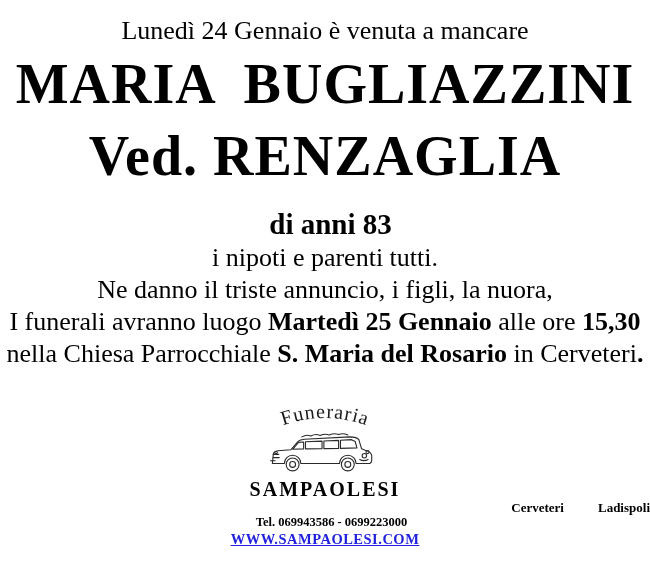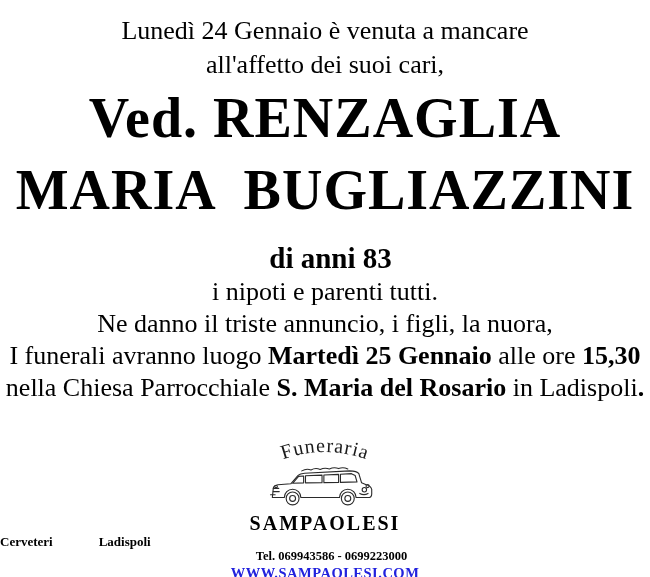--- a/index.html
+++ b/index.html
@@ -47,22 +47,22 @@
   }
   .logo svg { display: block; margin: 0 auto; }
   .company {
     font-size: 20px;
     line-height: 22px;
     font-weight: bold;
     letter-spacing: 2px;
   }
   .cities {
     display: flex;
-    justify-content: flex-start;
-    gap: 46px;
+    justify-content: flex-end;
+    gap: 34px;
     font-size: 13px;
     line-height: 15px;
     font-weight: bold;
   }
   .phone {
     font-size: 12.5px;
     line-height: 15px;
     font-weight: bold;
     padding-left: 13px;
   }
@@ -88,33 +88,32 @@
     stroke-linejoin: round;
     stroke-linecap: round;
   }
 </style>
 </head>
 <body>
 
 <div class="page">
 
   <p class="intro first">Lunedì 24 Gennaio è venuta a mancare</p>
-  <p class="intro">all'affetto dei suoi cari,</p>
 
+  <h1 class="name">MARIA  BUGLIAZZINI</h1>
   <h1 class="name">Ved. RENZAGLIA</h1>
-  <h1 class="name">MARIA  BUGLIAZZINI</h1>
 
   <p class="age">di anni 83</p>
 
   <p class="body-line">i nipoti e parenti tutti.</p>
   <p class="body-line">Ne danno il triste annuncio, i figli, la nuora,</p>
 
   <p class="body-line"><span>I funerali avranno luogo </span><b>Martedì 25 Gennaio</b><span> alle ore </span><b>15,30</b></p>
 
-  <p class="body-line"><span>nella Chiesa Parrocchiale </span><b>S. Maria del Rosario</b><span> in Ladispoli</span><b>.</b></p>
+  <p class="body-line"><span>nella Chiesa Parrocchiale </span><b>S. Maria del Rosario</b><span> in Cerveteri</span><b>.</b></p>
 
   <div class="logo">
 
     <svg width="190" height="80" viewBox="0 0 190 80" aria-hidden="true">
       <defs>
         <path id="arcPath" d="M 30 38 Q 95 2 160 38"></path>
       </defs>
       <text class="arc-text">
         <textPath href="#arcPath" startOffset="50%" text-anchor="middle">Funeraria</textPath>
       </text>

